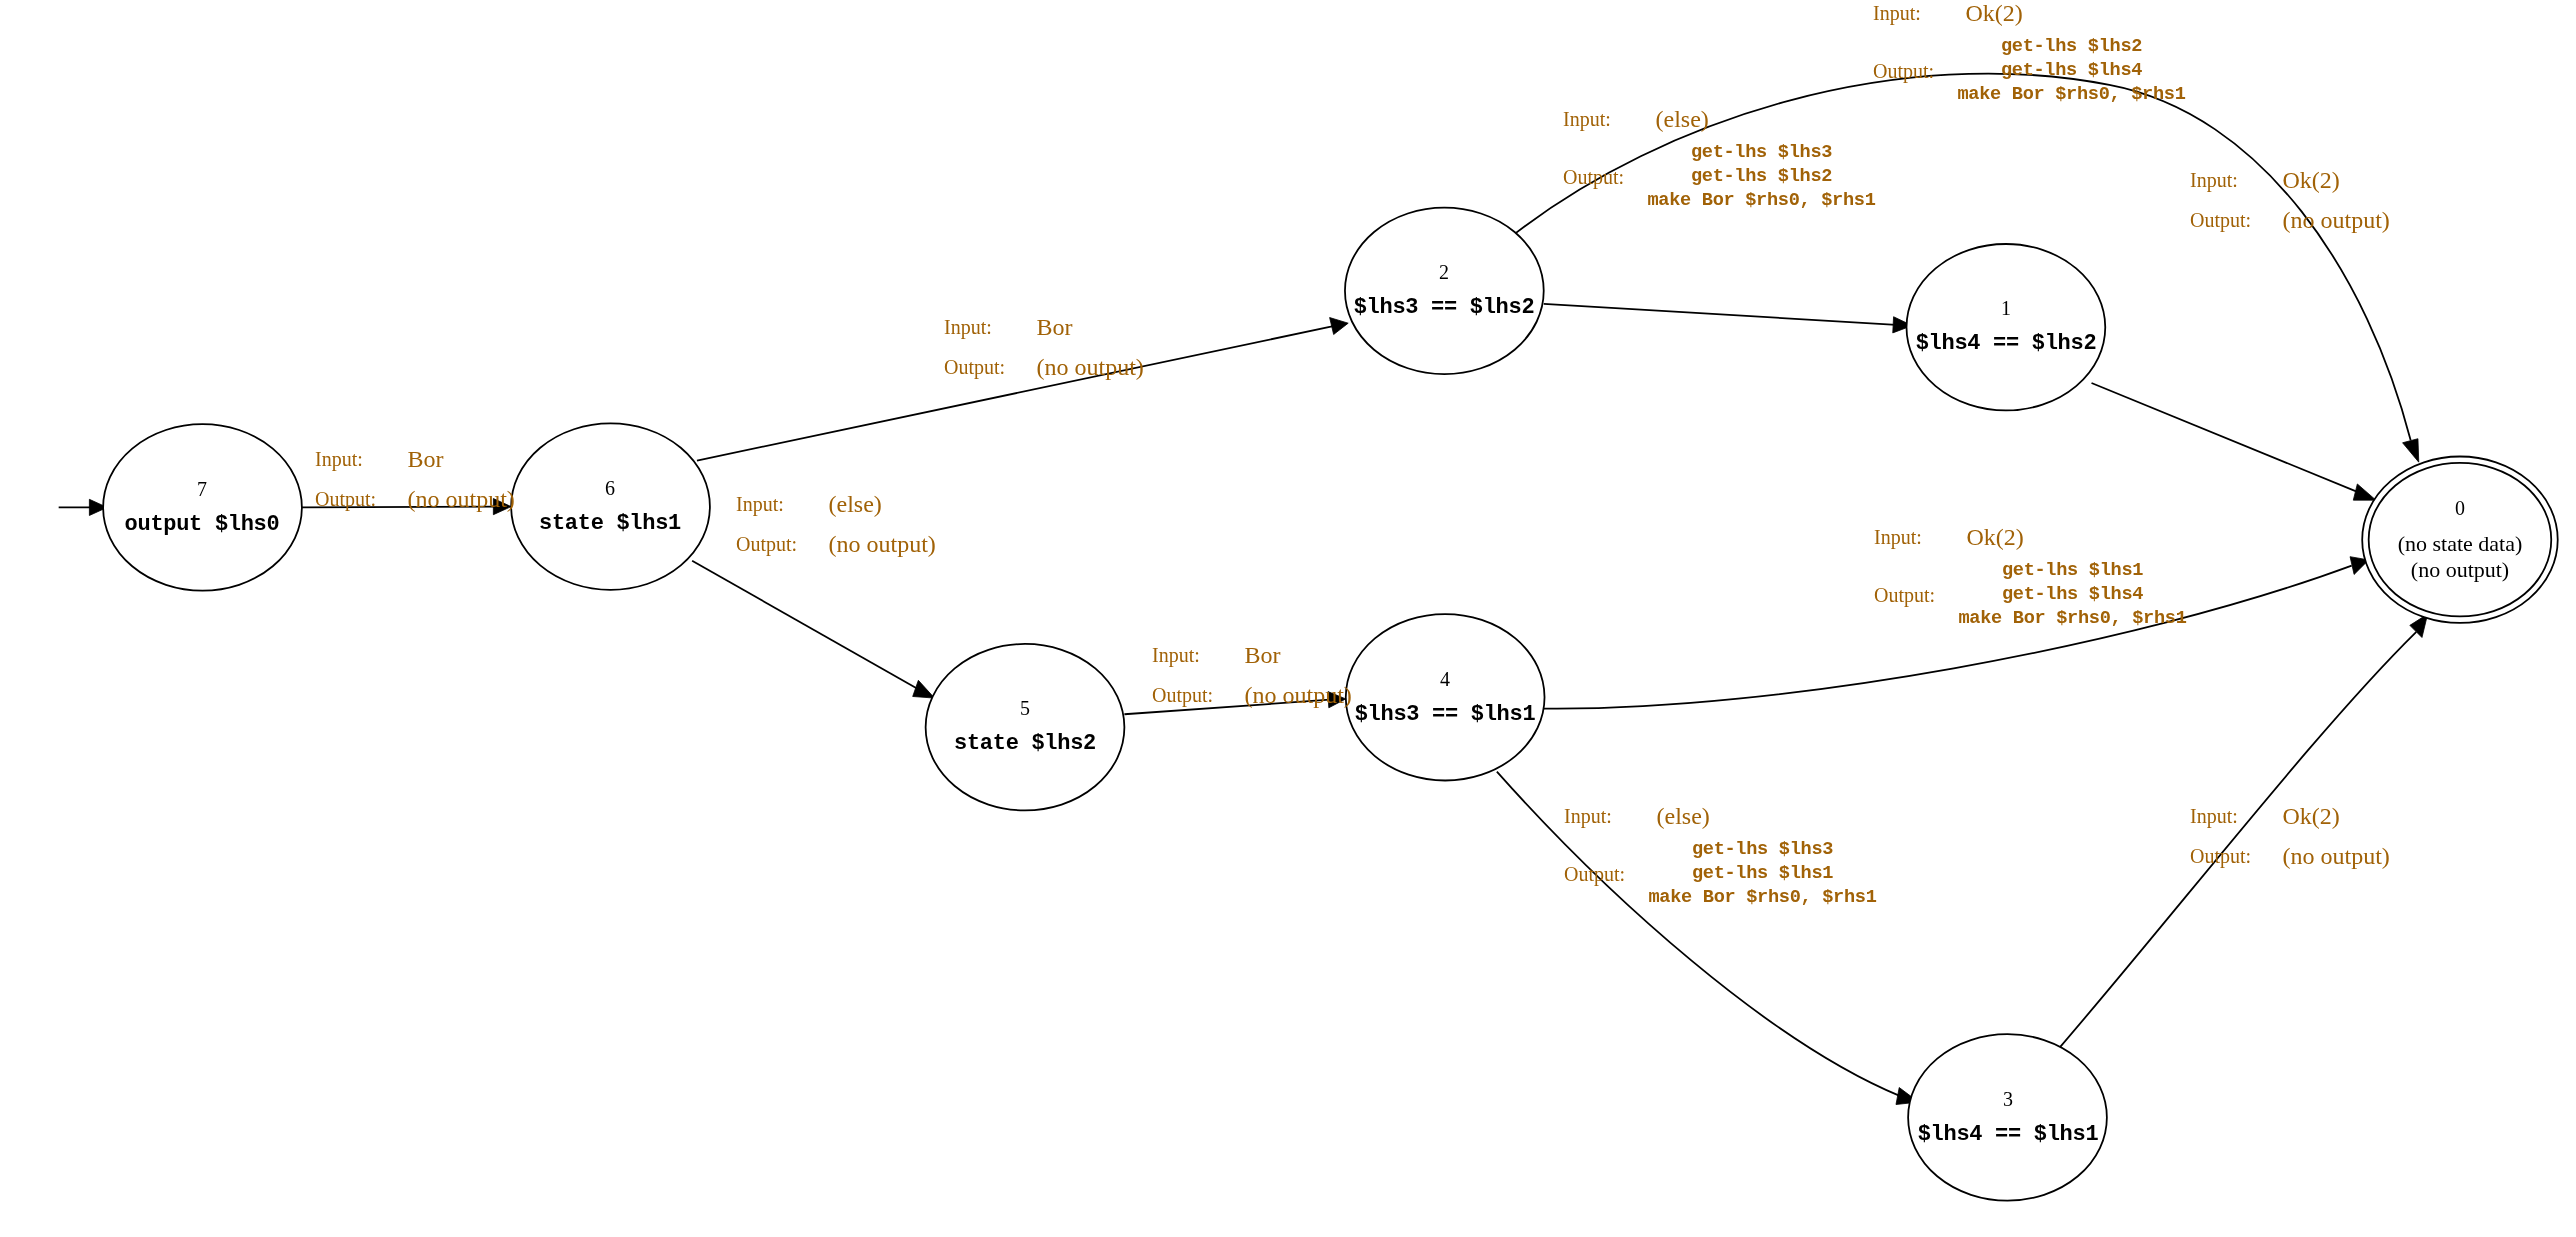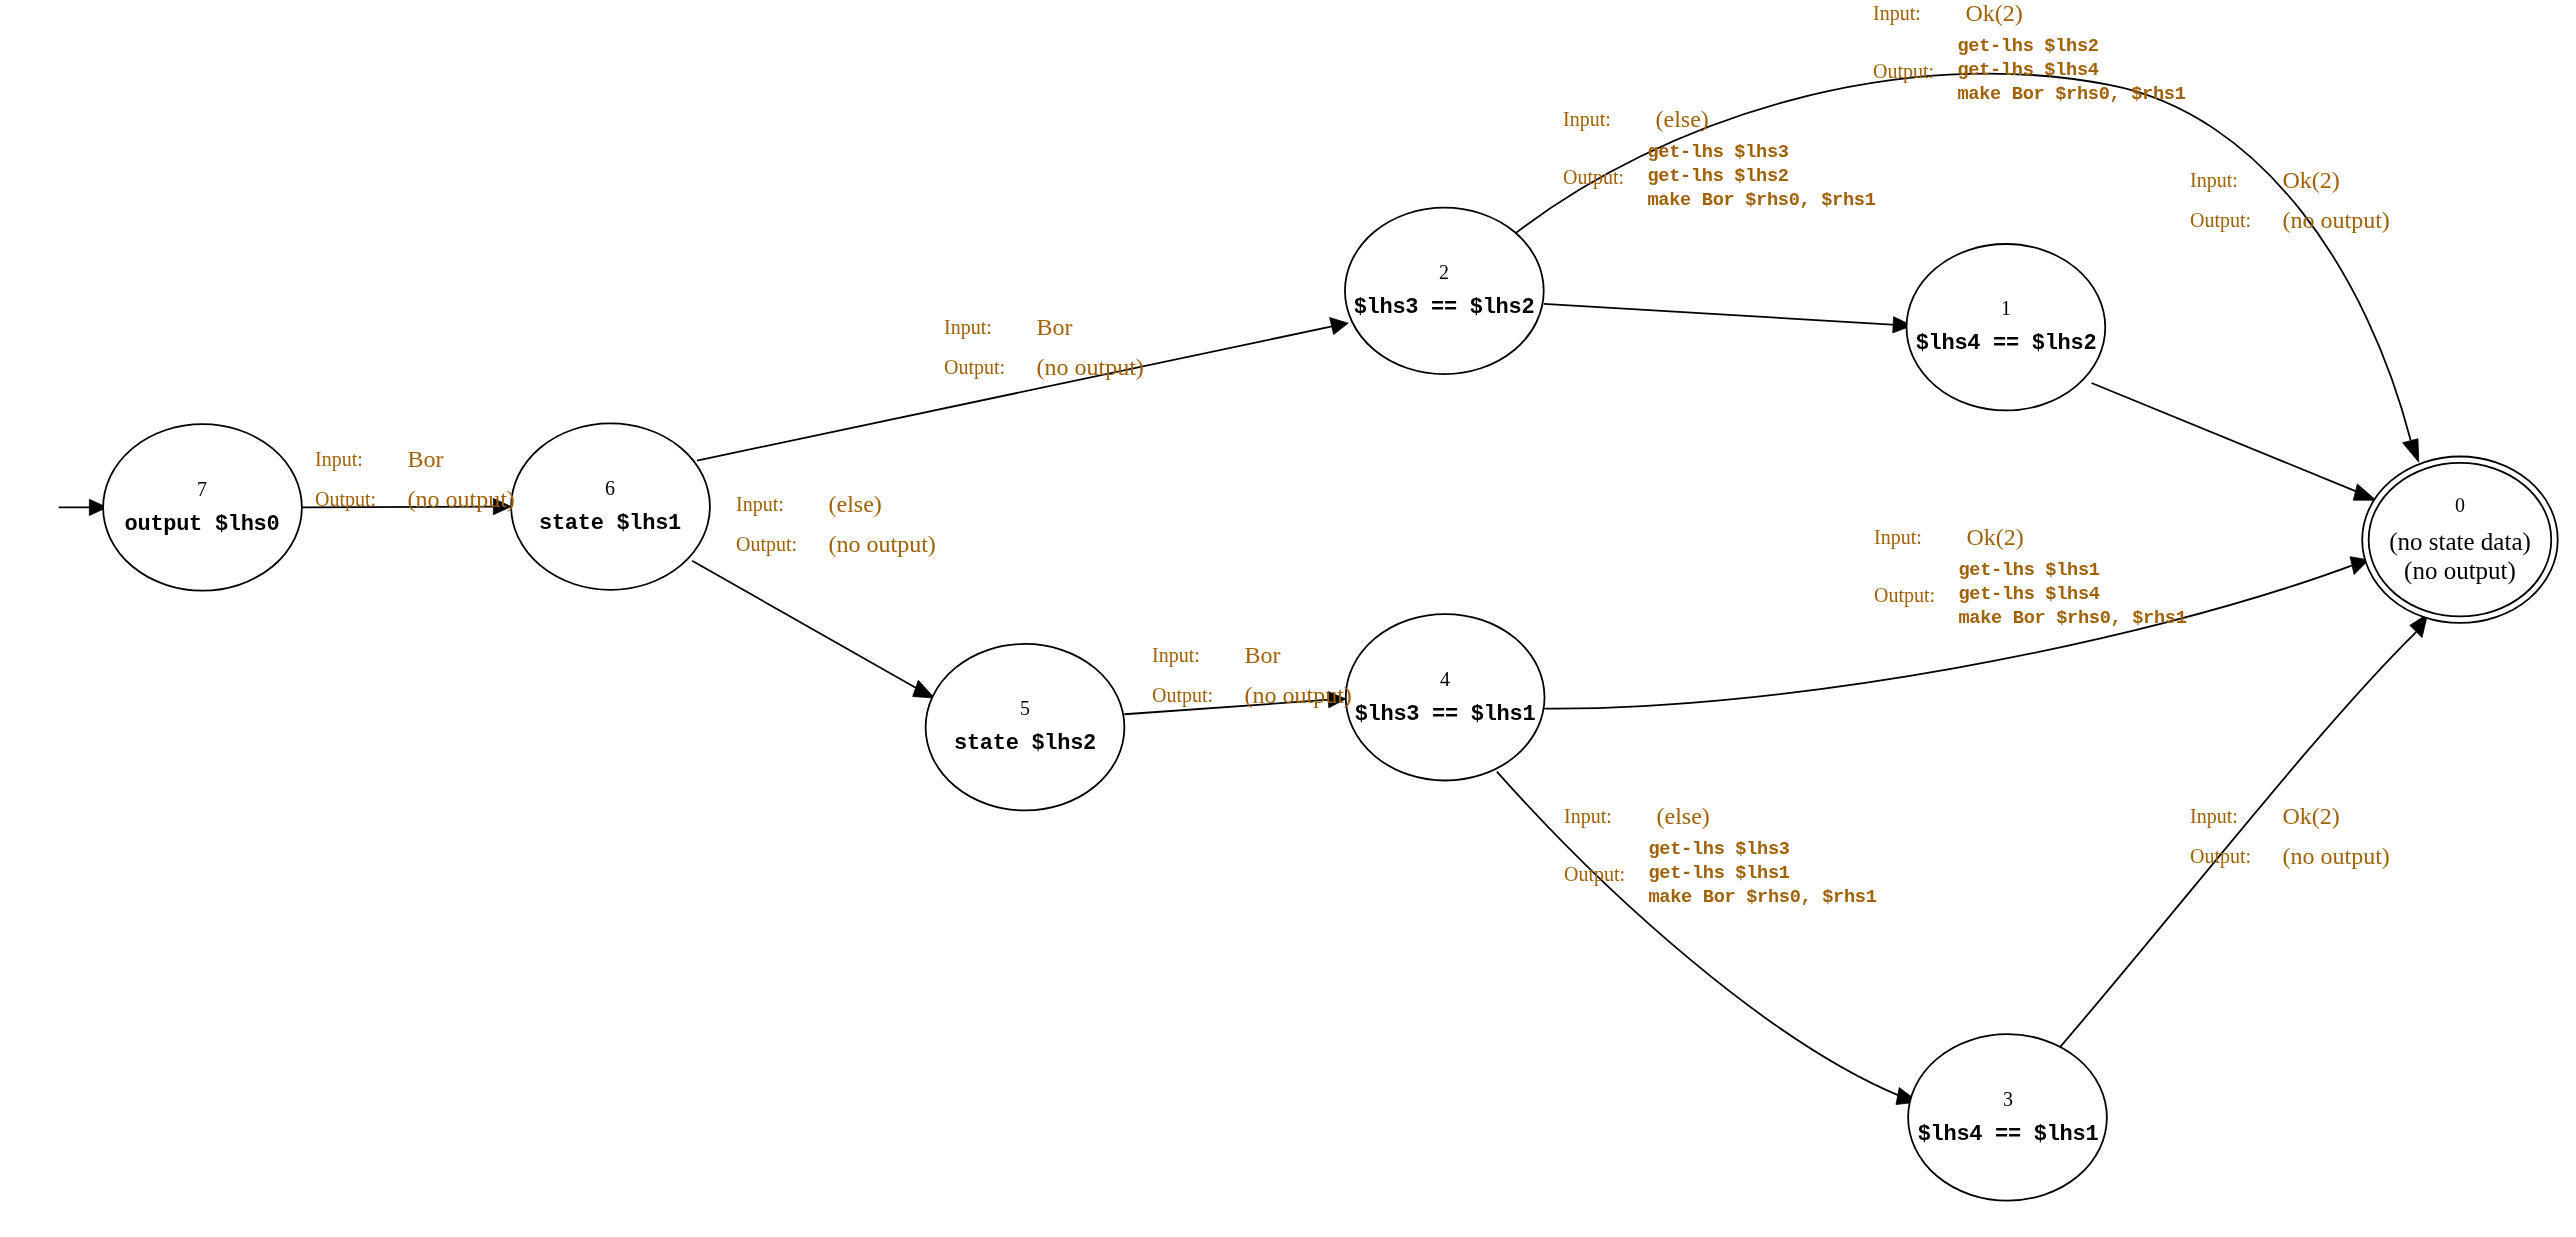--- a/index.html
+++ b/index.html
@@ -54,21 +54,21 @@
   }
   .node-data {
     font-family: "Liberation Mono", monospace;
     font-size: 22px;
     font-weight: bold;
     display: block;
     letter-spacing: -0.3px;
   }
   .node-data-serif {
     font-family: "Liberation Serif", serif;
-    font-size: 25px;
+    font-size: 22px;
     font-weight: normal;
     display: block;
     margin-top: 3.2px;
   }
   .edge-label {
     position: absolute;
     color: #a16207;
     pointer-events: none;
     white-space: nowrap;
   }
@@ -89,20 +89,21 @@
   }
   .el-row-multi {
     display: flex;
     align-items: center;
     margin-top: 8px;
   }
   .el-val-mono {
     font-family: "Liberation Mono", monospace;
     font-size: 18.6px;
     font-weight: bold;
+    text-align: center;
     line-height: 1.30;
     padding-left: 6.5px;
     letter-spacing: -0.3px;
   }
   .el-val-mono span { display: block; }
   .el-gap { height: 13px; }
 </style>
 </head>
 <body>
 

